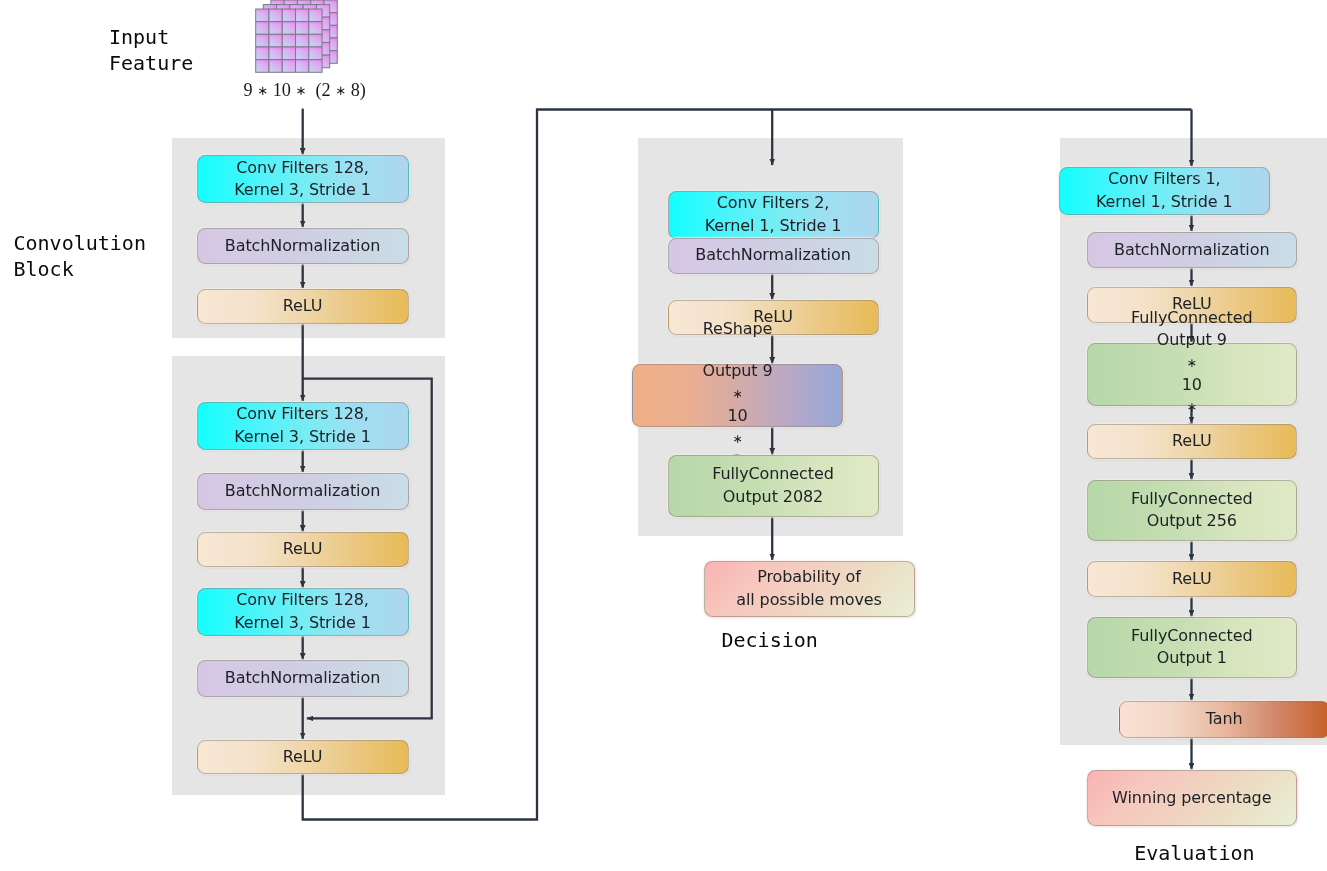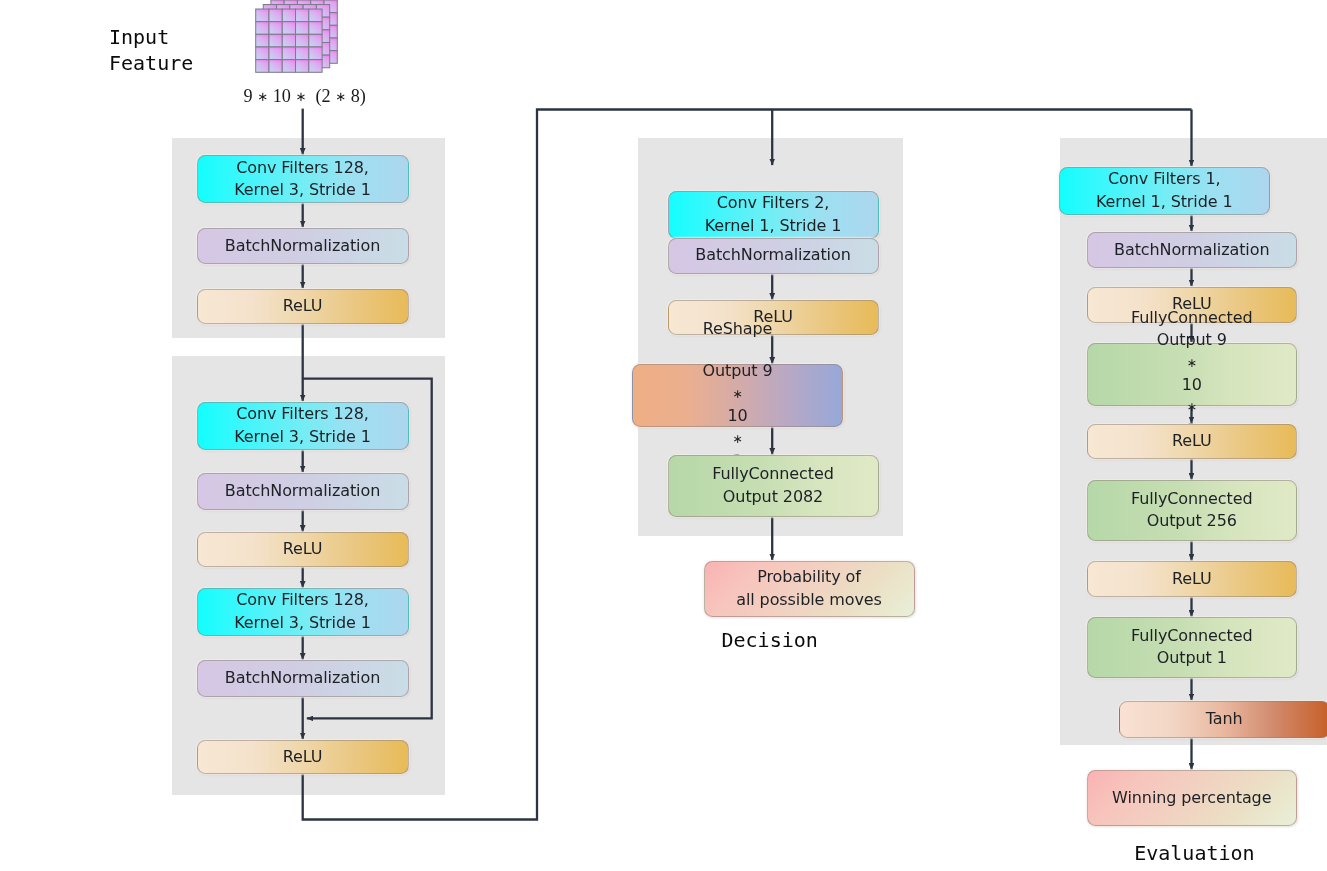--- a/index.html
+++ b/index.html
@@ -11,21 +11,21 @@
         display:flex;flex-direction:column;align-items:center;justify-content:center;
         text-align:center;color:#1d2025;font-size:16.0px;line-height:22.4px;
         letter-spacing:-0.1px;
         border:0.8px solid rgba(135,124,116,.50);
         box-shadow:0 0 1.6px 0.7px rgba(252,246,242,.75),
                    0.4px 0.9px 1.8px rgba(125,114,108,.30);}
   .node span{display:block;white-space:nowrap;}
   .mono{position:absolute;font-family:"DejaVu Sans Mono","Liberation Mono",monospace;
         font-size:20px;color:#0b0b0b;line-height:26.2px;white-space:pre;}
   .serif{position:absolute;font-family:"Liberation Serif",serif;
-         font-size:18.2px;color:#1a1a1a;white-space:pre;line-height:32px;}
+         font-size:18.2px;color:#1a1a1a;white-space:pre;line-height:20px;}
   .ast{font-size:0.78em;vertical-align:0.055em;}
   .serif .ast{font-size:0.72em;vertical-align:0.085em;}
   svg.wires{position:absolute;left:0;top:0;width:1327px;height:871px;overflow:visible;
             pointer-events:none;}
   .tensor{position:absolute;}
 </style>
 </head>
 <body>
 
 <div id="stage">
@@ -245,20 +245,21 @@
             <rect x="43.54" y="62.64" width="13.28" height="12.66" fill="url(#cellH)" stroke="#7D7A8A" stroke-width="1.0"></rect>
             <rect x="56.82" y="62.64" width="13.28" height="12.66" fill="url(#cellV)" stroke="none"></rect>
             <rect x="56.82" y="62.64" width="13.28" height="12.66" fill="url(#cellH)" stroke="#7D7A8A" stroke-width="1.0"></rect>
           </g>
         </g>
     </svg>
   </div>
 
   <div class="mono" style="left:109px;top:23.5px"><span>Input</span><br><span>Feature</span></div>
   <div class="serif" style="left:243.5px;top:80px">9 <span class="ast">∗</span> 10 <span class="ast">∗</span>  (2 <span class="ast">∗</span> 8)</div>
+  <div class="mono" style="left:13.5px;top:229.5px"><span>Convolution</span><br><span>Block</span></div>
   <div class="mono" style="left:721.5px;top:626.8px">Decision</div>
   <div class="mono" style="left:1134.2px;top:839.8px">Evaluation</div>
 
   <div id="nodes">
       <div class="node" style="left: 196.5px; top: 155px; width: 212px; height: 48px; background: linear-gradient(90deg, rgb(20, 254, 254) 0%, rgb(69, 245, 251) 25%, rgb(116, 237, 244) 50%, rgb(156, 224, 242) 73%, rgb(173, 214, 238) 100%);">
         <span>Conv Filters 128,</span>
         <span>Kernel 3, Stride 1</span>
       </div>
       <div class="node" style="left: 196.5px; top: 227.5px; width: 212px; height: 36.5px; background: linear-gradient(90deg, rgb(214, 199, 228) 0%, rgb(207, 206, 227) 50%, rgb(201, 221, 230) 100%);">
         <span>BatchNormalization</span>

